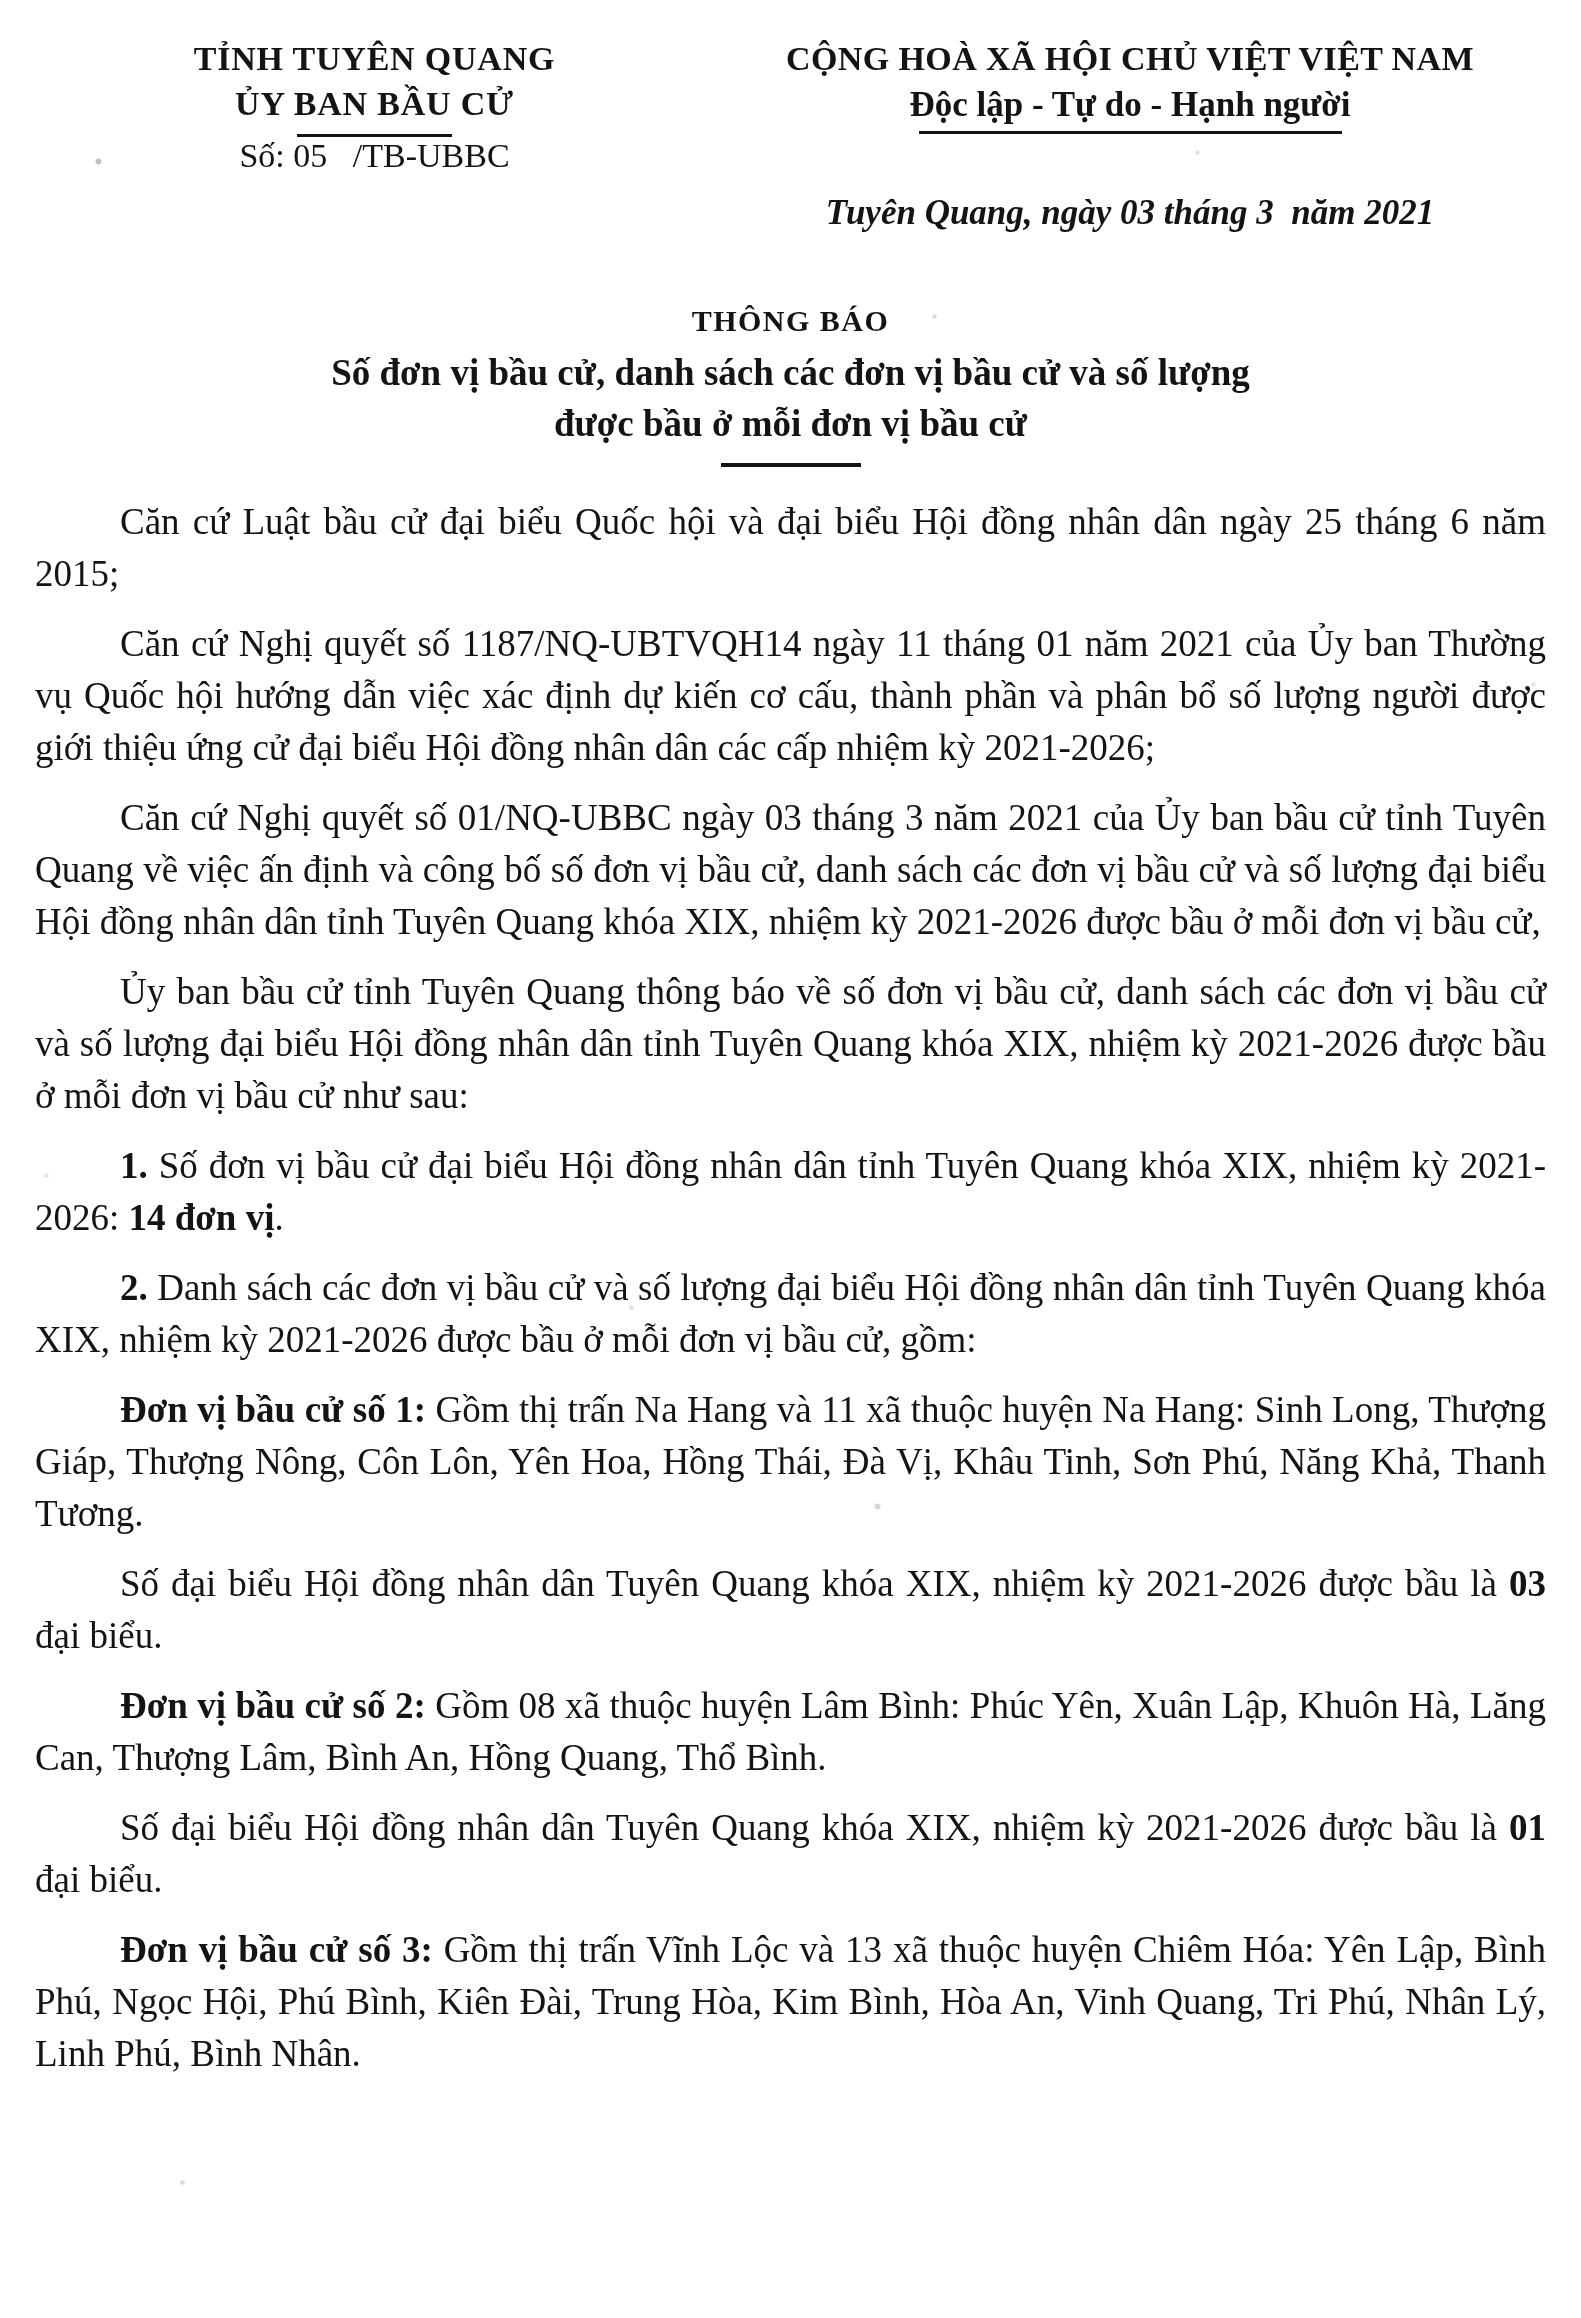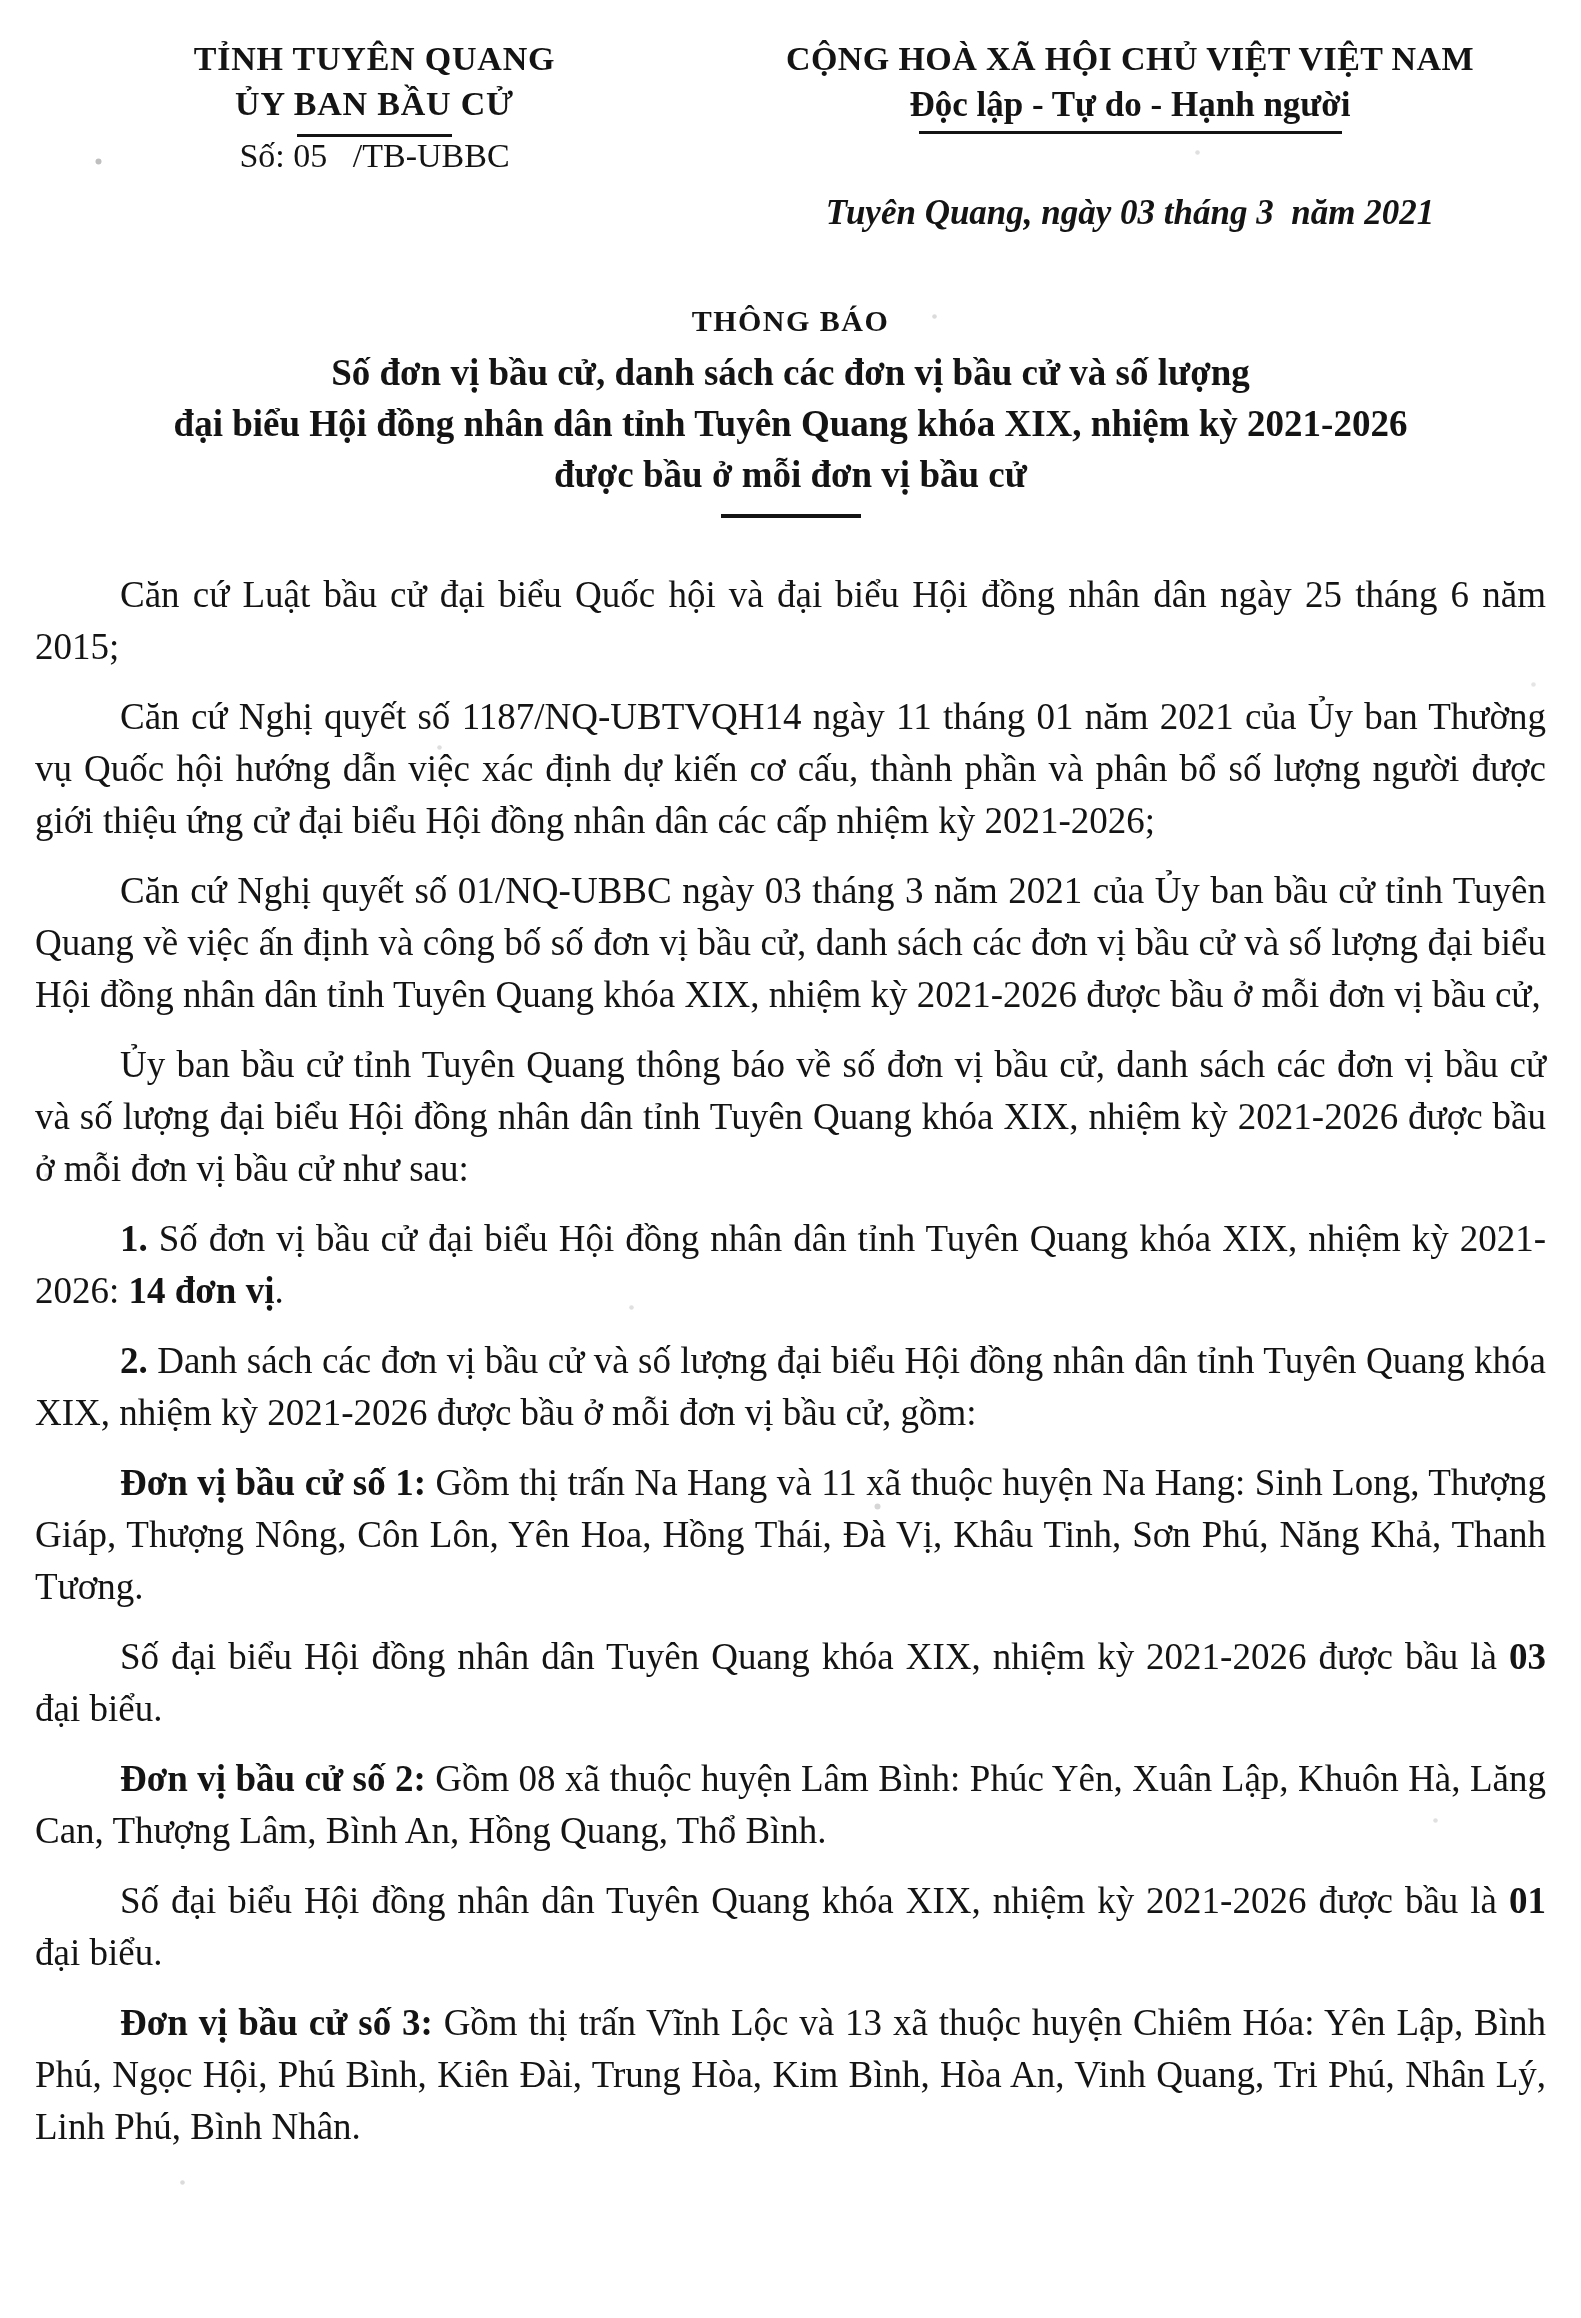--- a/index.html
+++ b/index.html
@@ -30,21 +30,21 @@
   .rule-national { width: 423px; margin: 1.5px auto 0 auto; }
   .dateline { font-weight: 700; font-style: italic; font-size: 35px; margin-top: 59px; }
 
   
   .doc-title { margin-top: 65px; text-align: center; }
   .heading { font-size: 30px; font-weight: 700; line-height: 45px; letter-spacing: 1.5px; }
   .subtitle { font-size: 37px; font-weight: 700; line-height: 51px; margin-top: 4px; }
   .rule-title { width: 140px; margin: 13.6px auto 0 auto; }
 
   
-  .doc-body { margin-top: 51px; }
+  .doc-body { margin-top: 29px; }
   .para {
     font-size: 37px;
     line-height: 52px;
     text-align: justify;
     text-indent: 85px;
     margin-top: 18px;
   }
   .run { font-weight: 400; }
   .run.bold { font-weight: 700; }
 
@@ -85,21 +85,20 @@
       <div class="nat-line2">Độc lập - Tự do - Hạnh người</div>
       <div class="rule rule-national"></div>
       <div class="dateline">Tuyên Quang, ngày 03 tháng 3&nbsp; năm 2021</div>
     </div>
   </header>
 
   <section class="doc-title">
     <div class="heading">THÔNG BÁO</div>
     <div class="subtitle">
       <div>Số đơn vị bầu cử, danh sách các đơn vị bầu cử và số lượng</div>
-      <div>đại biểu Hội đồng nhân dân tỉnh Tuyên Quang khóa XIX, nhiệm kỳ 2021-2026</div>
       <div>được bầu ở mỗi đơn vị bầu cử</div>
     </div>
     <div class="rule rule-title"></div>
   </section>
 
   <main class="doc-body" id="doc-body">
       <p class="para"><span class="run">Căn cứ Luật bầu cử đại biểu Quốc hội và đại biểu Hội đồng nhân dân ngày 25 tháng 6 năm 2015;</span></p>
       <p class="para"><span class="run">Căn cứ Nghị quyết số 1187/NQ-UBTVQH14 ngày 11 tháng 01 năm 2021 của Ủy ban Thường vụ Quốc hội hướng dẫn việc xác định dự kiến cơ cấu, thành phần và phân bổ số lượng người được giới thiệu ứng cử đại biểu Hội đồng nhân dân các cấp nhiệm kỳ 2021-2026;</span></p>
       <p class="para"><span class="run">Căn cứ Nghị quyết số 01/NQ-UBBC ngày 03 tháng 3 năm 2021 của Ủy ban bầu cử tỉnh Tuyên Quang về việc ấn định và công bố số đơn vị bầu cử, danh sách các đơn vị bầu cử và số lượng đại biểu Hội đồng nhân dân tỉnh Tuyên Quang khóa XIX, nhiệm kỳ 2021-2026 được bầu ở mỗi đơn vị bầu cử,</span></p>
       <p class="para"><span class="run">Ủy ban bầu cử tỉnh Tuyên Quang thông báo về số đơn vị bầu cử, danh sách các đơn vị bầu cử và số lượng đại biểu Hội đồng nhân dân tỉnh Tuyên Quang khóa XIX, nhiệm kỳ 2021-2026 được bầu ở mỗi đơn vị bầu cử như sau:</span></p>

